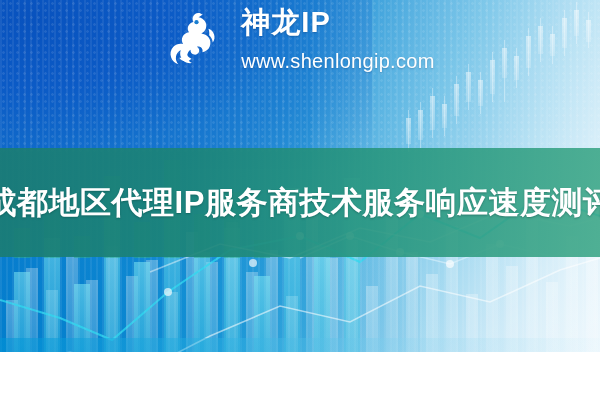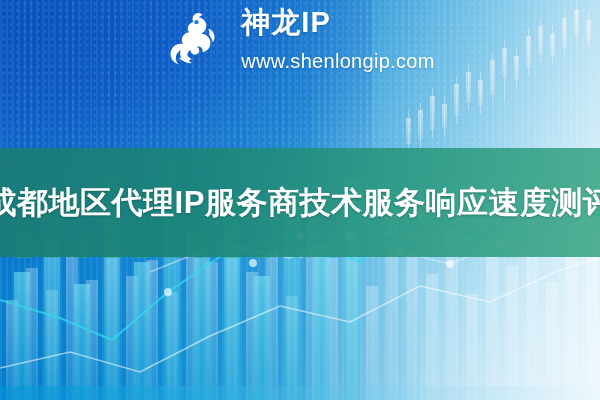--- a/index.html
+++ b/index.html
@@ -7,21 +7,21 @@
     padding: 0;
     background: #ffffff;
   }
   body {
     font-family: "Liberation Sans", "DejaVu Sans", sans-serif;
   }
 
   #banner {
     position: relative;
     width: 600px;
-    height: 400px;
+    height: 352px;
     overflow: hidden;
     background: #000000;
   }
 
   
   .bg-base {
     position: absolute;
     inset: 0;
     background:
       linear-gradient(118deg,

